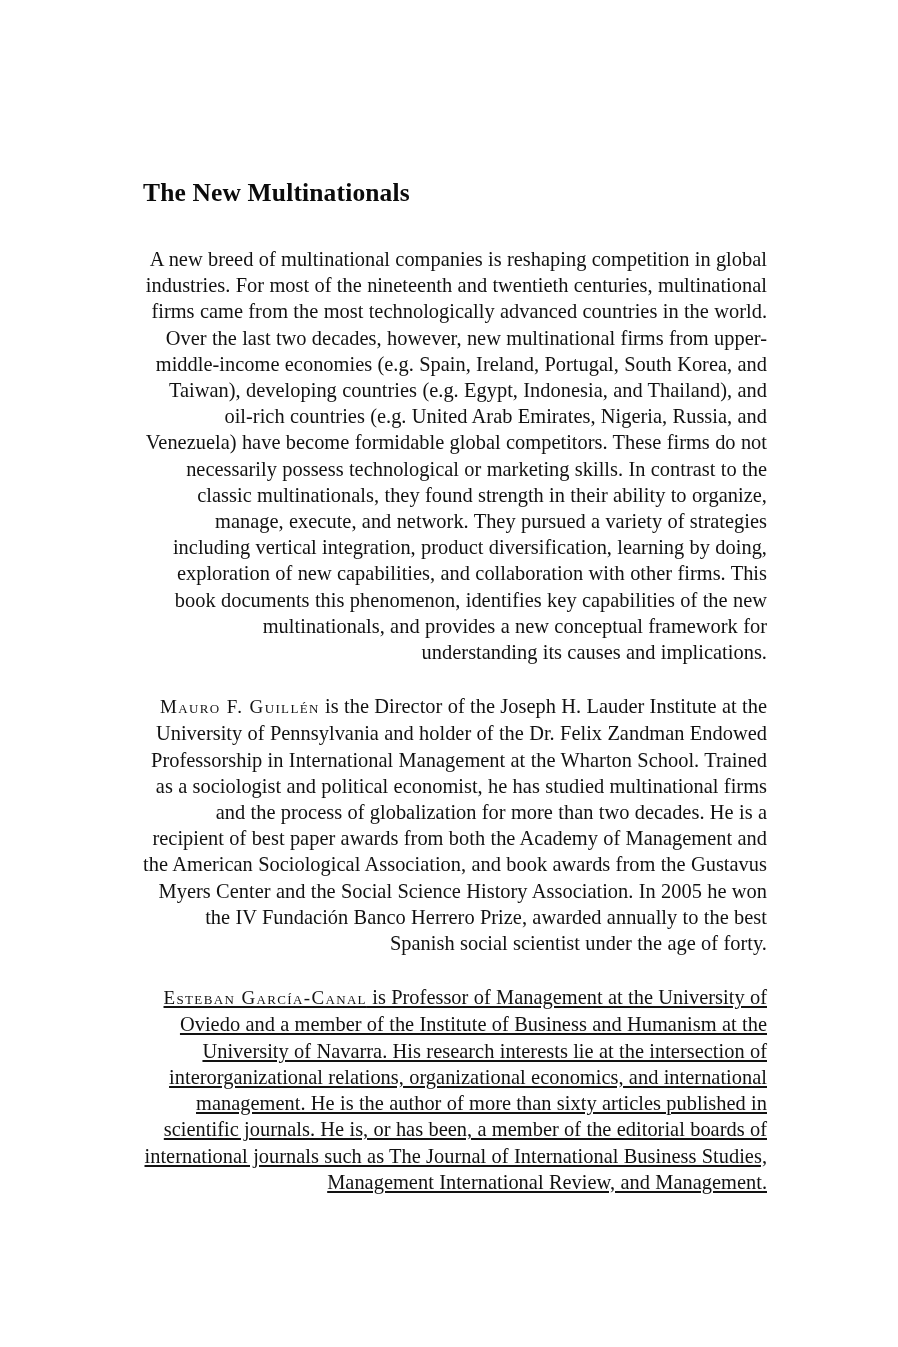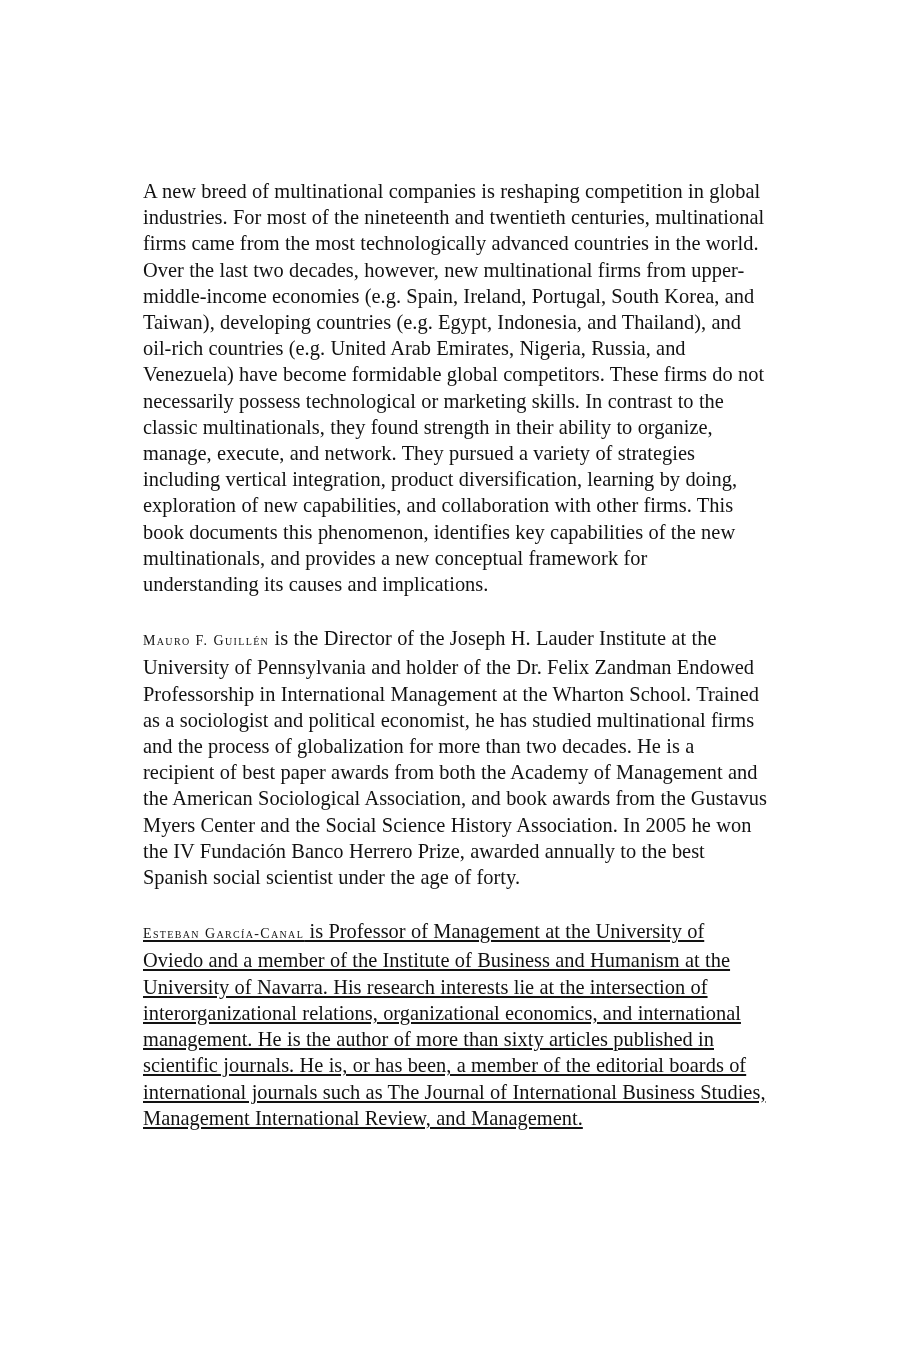--- a/index.html
+++ b/index.html
@@ -40,45 +40,46 @@
     line-height: 30px;
     letter-spacing: 0.15px;
     margin: 0 0 38px 0;
     color: #0b0b0b;
   }
 
   .body-paragraph {
     font-size: 20.4px;
     line-height: 26.2px;
     margin: 0 8px 28px 0;
-    text-align: left;
+    text-align: right;
     color: #121212;
     letter-spacing: 0.02px;
     word-spacing: 0.2px;
   }
 
   .body-paragraph:last-child {
     margin-bottom: 0;
     text-decoration: underline;
   }
 
   .author-name {
     font-variant: small-caps;
     font-feature-settings: "smcp" 1;
     letter-spacing: 1.35px;
-    font-size: 14px;
+    font-size: 19px;
     color: #121212;
   }
 </style>
 </head>
 <body>
 
 <div class="page">
   <div class="content">
 
+    <h1 class="page-title">The New Multinationals</h1>
 
     <p class="body-paragraph">A new breed of multinational companies is reshaping competition in global industries. For most of the nineteenth and twentieth centuries, multinational firms came from the most technologically advanced countries in the world. Over the last two decades, however, new multinational firms from upper-middle-income economies (e.g. Spain, Ireland, Portugal, South Korea, and Taiwan), developing countries (e.g. Egypt, Indonesia, and Thailand), and oil-rich countries (e.g. United Arab Emirates, Nigeria, Russia, and Venezuela) have become formidable global competitors. These firms do not necessarily possess technological or marketing skills. In contrast to the classic multinationals, they found strength in their ability to organize, manage, execute, and network. They pursued a variety of strategies including vertical integration, product diversification, learning by doing, exploration of new capabilities, and collaboration with other firms. This book documents this phenomenon, identifies key capabilities of the new multinationals, and provides a new conceptual framework for understanding its causes and implications.</p>
 
     <p class="body-paragraph"><span class="author-name">Mauro F. Guillén</span><span> is the Director of the Joseph H. Lauder Institute at the University of Pennsylvania and holder of the Dr. Felix Zandman Endowed Professorship in International Management at the Wharton School. Trained as a sociologist and political economist, he has studied multinational firms and the process of globalization for more than two decades. He is a recipient of best paper awards from both the Academy of Management and the American Sociological Association, and book awards from the Gustavus Myers Center and the Social Science History Association. In 2005 he won the IV Fundación Banco Herrero Prize, awarded annually to the best Spanish social scientist under the age of forty.</span></p>
 
     <p class="body-paragraph"><span class="author-name">Esteban García-Canal</span><span> is Professor of Management at the University of Oviedo and a member of the Institute of Business and Humanism at the University of Navarra. His research interests lie at the intersection of interorganizational relations, organizational economics, and international management. He is the author of more than sixty articles published in scientific journals. He is, or has been, a member of the editorial boards of international journals such as The Journal of International Business Studies, Management International Review, and Management.</span></p>
 
   </div>
 </div>
 

